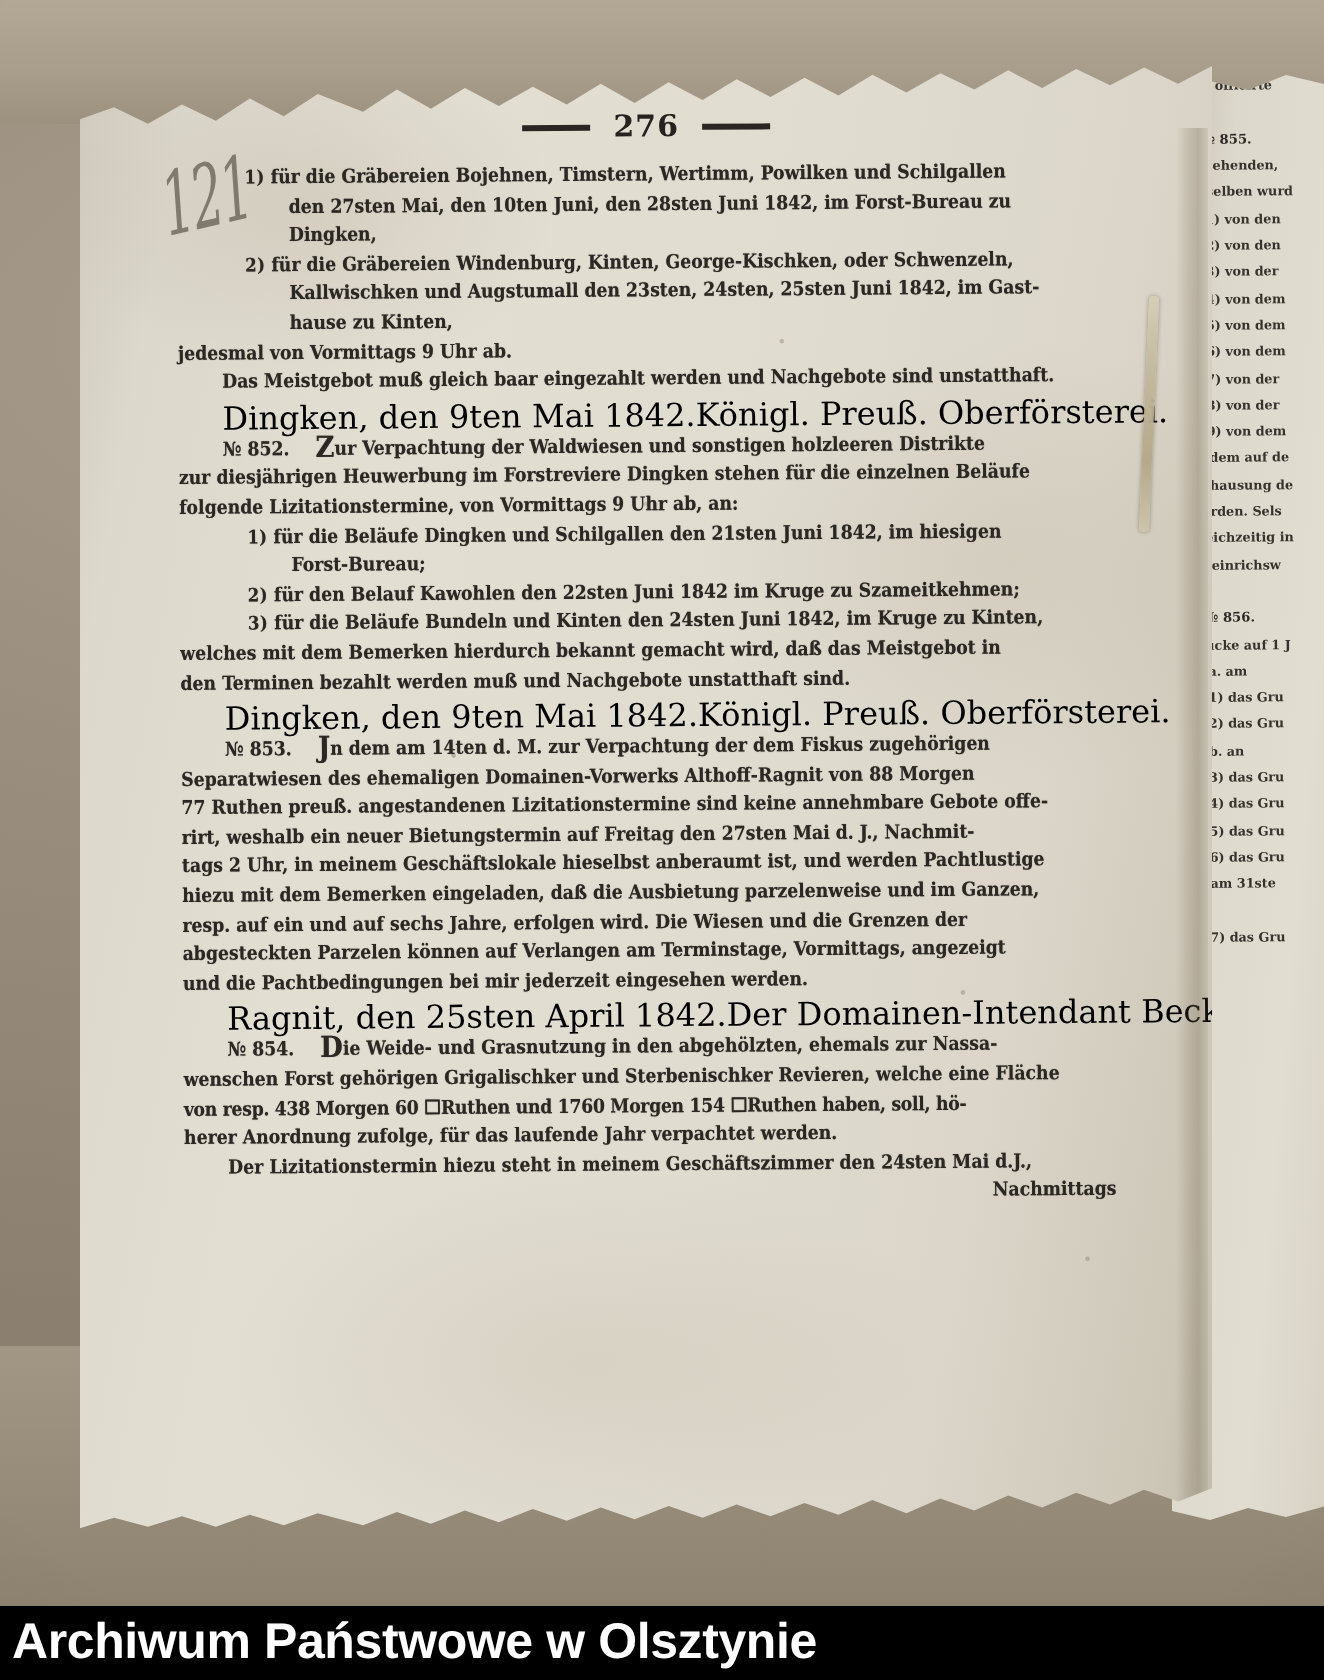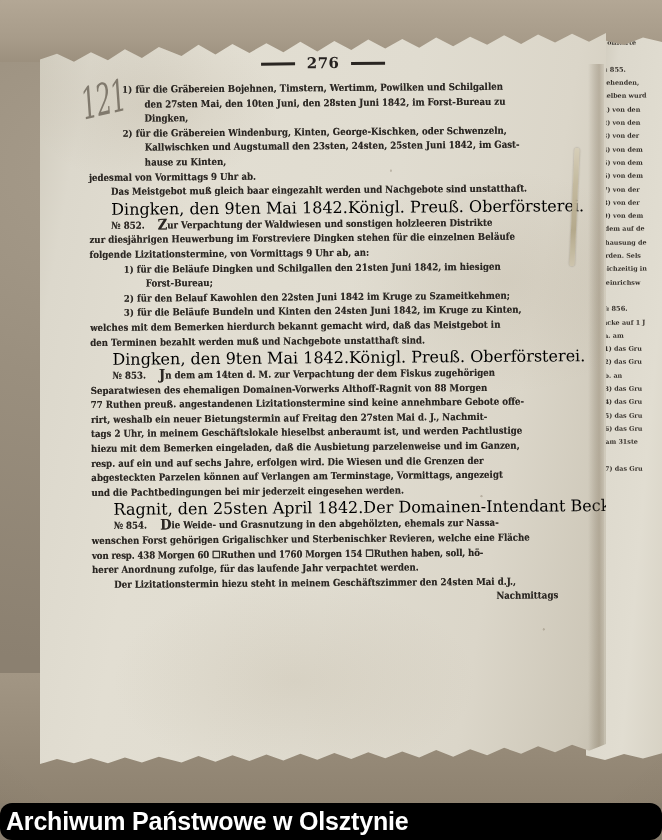--- a/index.html
+++ b/index.html
@@ -253,21 +253,20 @@
 
   
   #banner {
     position: absolute;
     left: 0; bottom: 0;
     width: 662px;
     height: 37px;
     background: #000;
     display: flex;
     align-items: center;
-    border-radius: 12px;
   }
   #banner .bt {
     color: #fff;
     font-family: "Liberation Sans", sans-serif;
     font-size: 25px;
     font-weight: 700;
     letter-spacing: -0.2px;
     padding-left: 6px;
     line-height: 1;
   }

